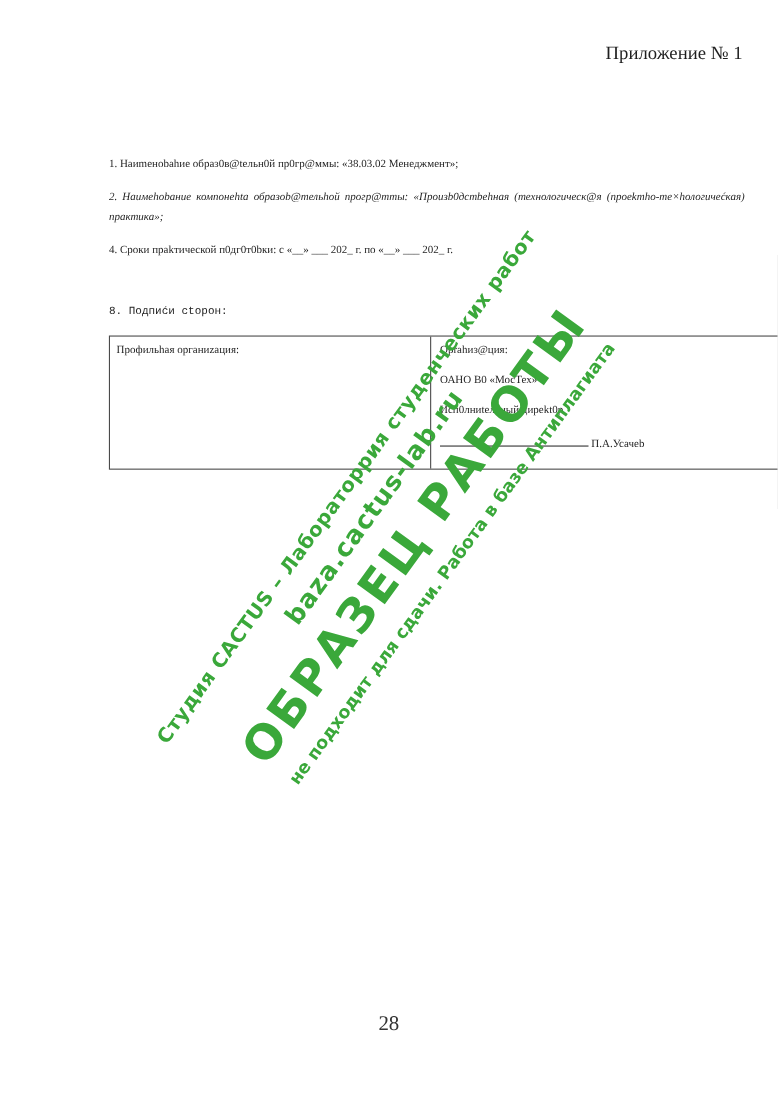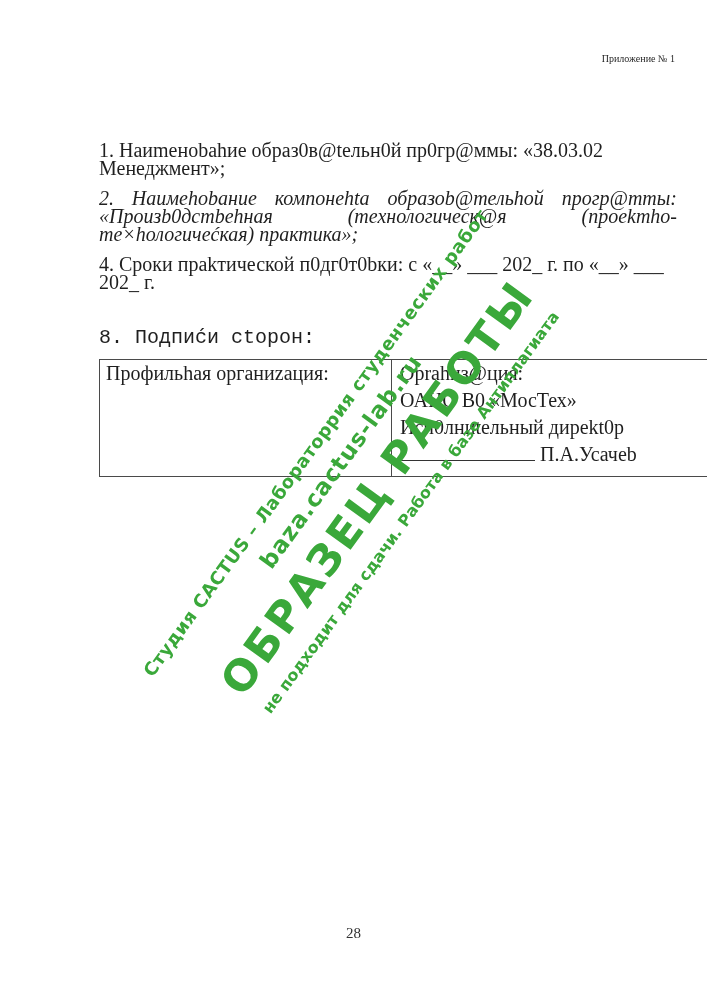--- a/index.html
+++ b/index.html
@@ -6,29 +6,29 @@
   .page{
     position:relative;
     width:707px;height:1000px;
     background:#ffffff;
     overflow:hidden;
     font-family:"Liberation Serif", serif;
     color:#1f1f1f;
   }
   .header{
     position:absolute;
-    top:50px;right:32px;
+    top:40px;right:32px;
     text-align:right;
-    font-size:10px;
+    font-size:17px;
     line-height:18px;
   }
   .content{
     position:absolute;
     left:99px;right:30px;top:141px;
-    font-size:20px;
+    font-size:10px;
   }
   .content p{margin:0 0 12px 0;line-height:18px;}
   .justify{text-align:justify;font-style:italic;}
   .heading8{margin-top:38px !important;font-family:Liberation Mono, monospace;}
   .sig-table{
     display:flex;
     margin-top:0;
     border:1px solid #4a4a4a;
     width:667px;
     box-sizing:border-box;
@@ -49,21 +49,21 @@
     display:inline-block;
     width:135px;
     border-bottom:1px solid #333;
     height:14px;
     vertical-align:baseline;
   }
   .page-number{
     position:absolute;
     bottom:58px;left:0;right:0;
     text-align:center;
-    font-size:15px;
+    font-size:19px;
     color:#333;
   }
   .watermark{
     position:absolute;
     left:68px;top:408px;
     width:590px;
     transform:rotate(-54deg);
     text-align:center;
     font-family:"DejaVu Sans", sans-serif;
     font-weight:bold;

